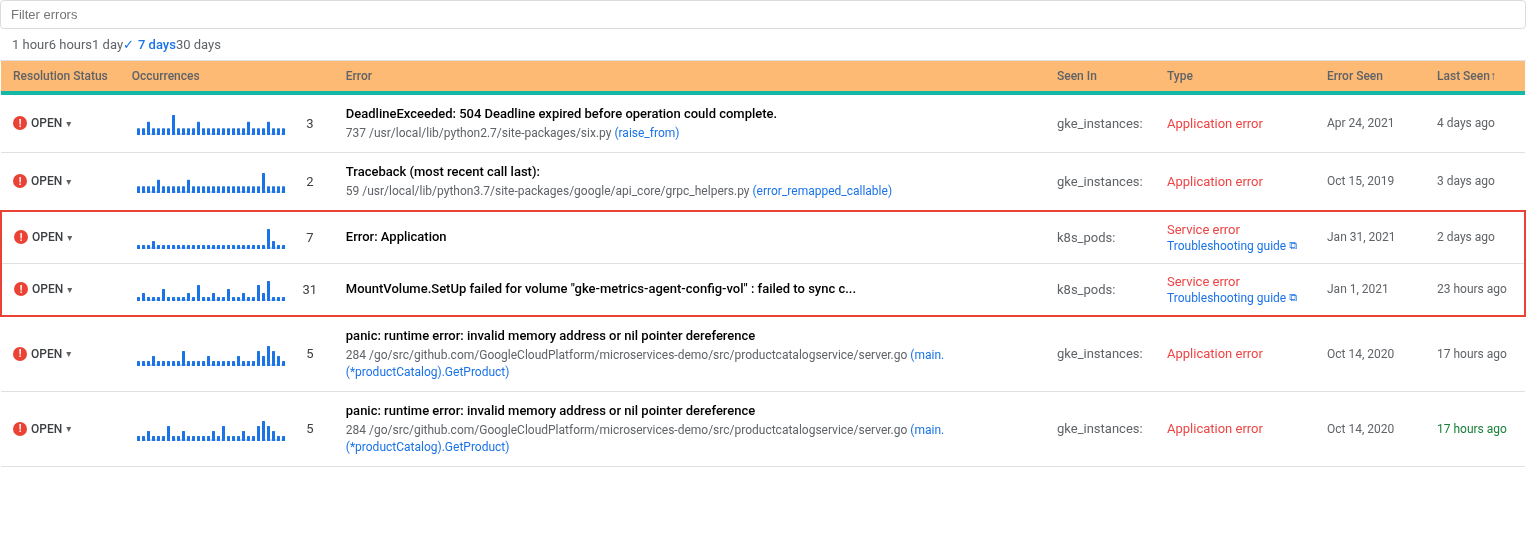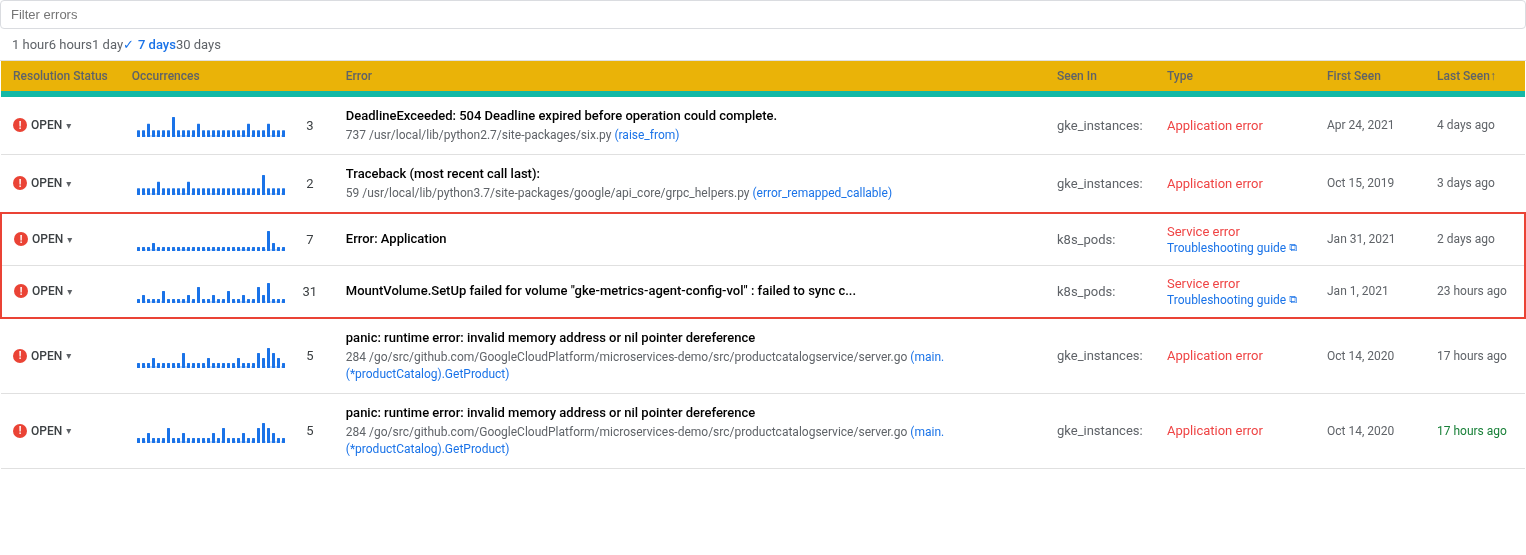--- a/index.html
+++ b/index.html
@@ -33,22 +33,22 @@
 
     .table-container { overflow-x: auto; }
 
     table {
       width: 100%;
       border-collapse: collapse;
       font-size: 13px;
     }
 
     thead tr {
-      background: #eab308;
-      border-bottom: 6px solid #14b8a6;
+      background: #fdba74;
+      border-bottom: 4px solid #14b8a6;
     }
 
     thead th {
       padding: 8px 12px;
       text-align: left;
       font-weight: 500;
       color: #5f6368;
       font-size: 12px;
       white-space: nowrap;
     }
@@ -207,21 +207,21 @@
 
 <div class="table-container">
   <table>
     <thead>
       <tr>
         <th class="col-resolution">Resolution Status</th>
         <th class="col-occurrences">Occurrences</th>
         <th>Error</th>
         <th class="col-seen-in">Seen In</th>
         <th class="col-type">Type</th>
-        <th class="col-first-seen">First Seen</th>
+        <th class="col-first-seen">Error Seen</th>
         <th class="col-last-seen">
           <div style="display:flex;align-items:center;gap:0;">
             <span>Last Seen</span>
             <span class="up-arrow">↑</span>
           </div>
         </th>
       </tr>
     </thead>
     <tbody id="table-body">
     <tr>

